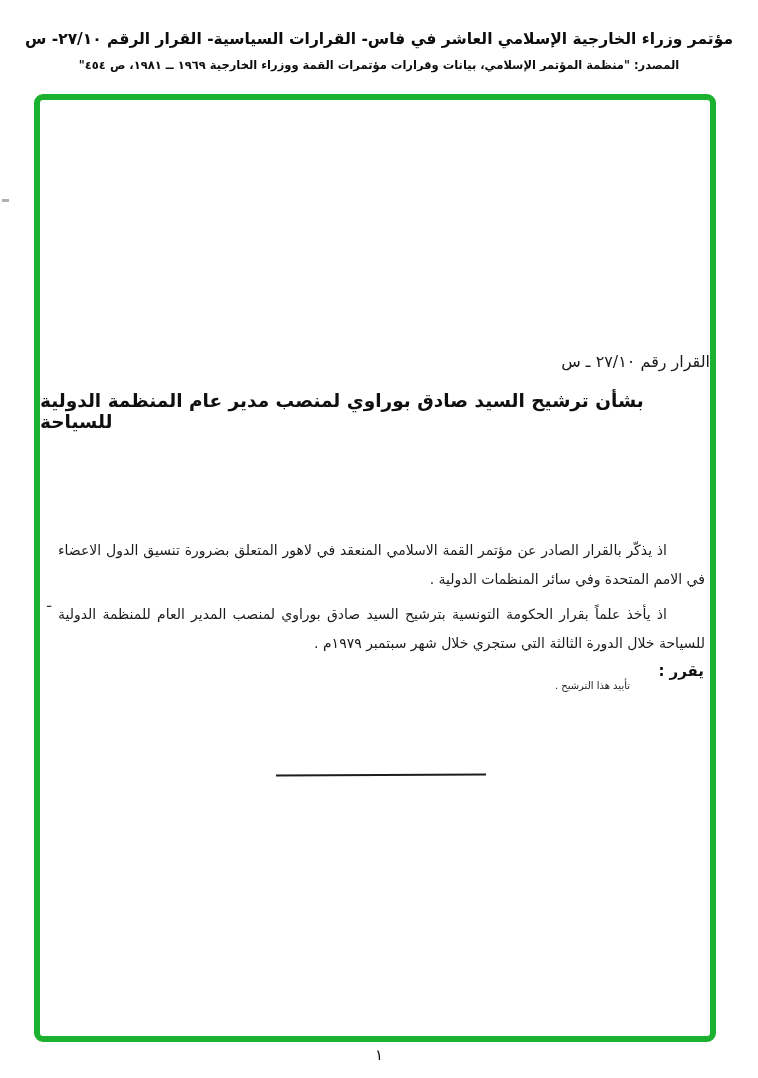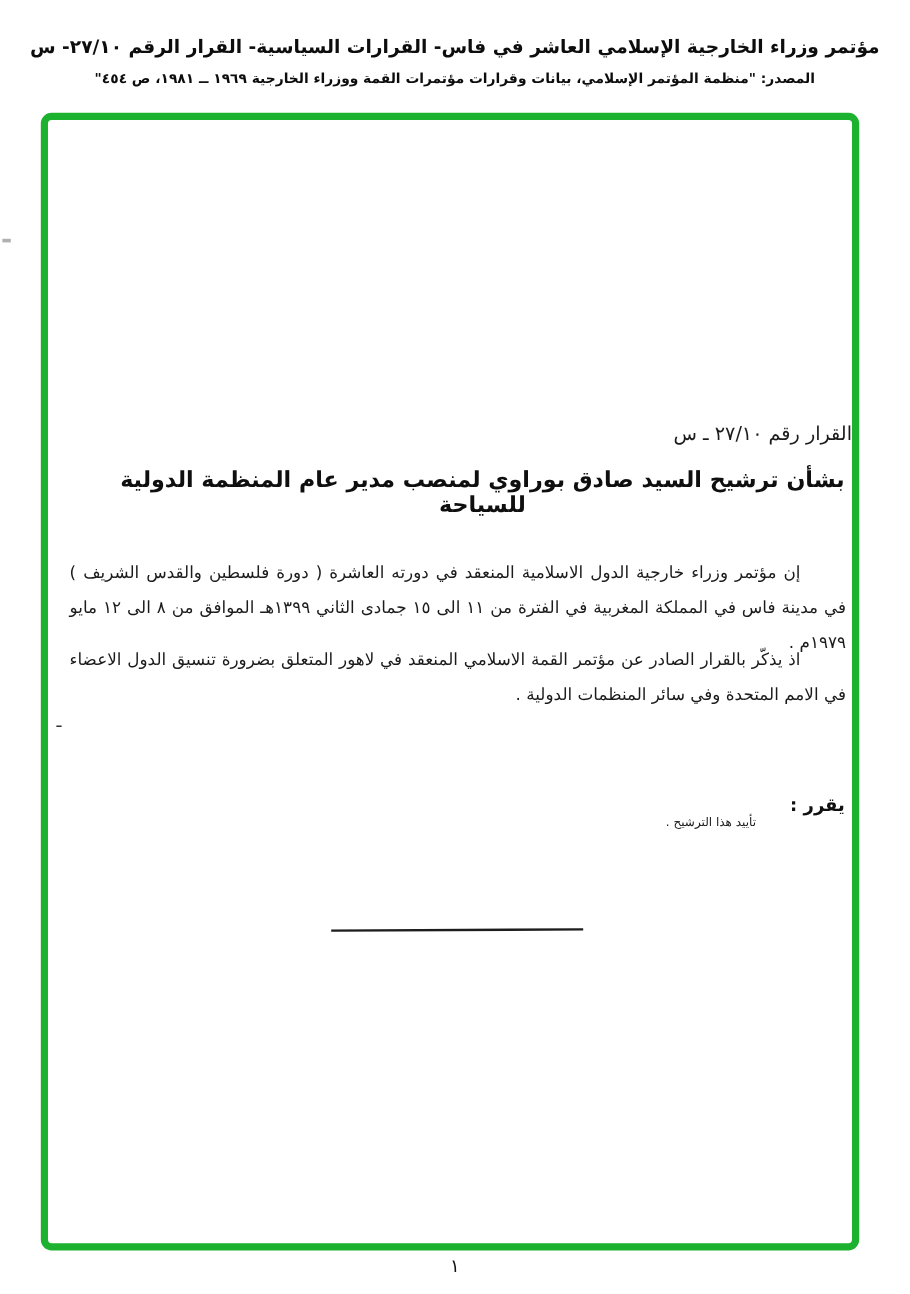--- a/index.html
+++ b/index.html
@@ -21,22 +21,22 @@
     position:absolute;left:34px;top:94px;width:682px;height:948px;
     border:6px solid #1cb22f;border-radius:9px;box-sizing:border-box;
     background:#ffffff;
   }
   .green-box .inner{position:relative;width:100%;height:100%;}
   .res-number{
     position:absolute;top:252px;left:0;width:100%;text-align:right;
     font-size:16px;color:#1b1b1b;
   }
   .doc-title{
-    position:absolute;top:290px;left:0;width:100%;text-align:center;
-    font-size:18.5px;font-weight:bold;color:#0f0f0f;margin-left:27px;
+    position:absolute;top:290px;left:0;width:100%;text-align:left;
+    font-size:18.5px;font-weight:bold;color:#0f0f0f;
   }
   .para{
     position:absolute;right:5px;left:18px;text-align:justify;
     font-size:14px;line-height:29px;color:#1b1b1b;
   }
   .para.indent{text-indent:38px;}
   .p1{top:350px;}
   .p2{top:422px;}
   .p3{top:486px;}
   .decision-label{
@@ -70,24 +70,24 @@
 
 <div class="stray-mark-margin"></div>
 
 <div class="green-box">
   <div class="inner rtl">
 
     <div class="res-number">القرار رقم ٢٧/١٠ ـ س</div>
 
     <div class="doc-title">بشأن ترشيح السيد صادق بوراوي لمنصب مدير عام المنظمة الدولية للسياحة</div>
 
-    <p class="para indent p1">إن مؤتمر وزراء خارجية الدول الاسلامية المنعقد في دورته العاشرة ( دورة فلسطين والقدس الشريف ) في مدينة فاس في المملكة المغربية في الفترة من ١١ الى ١٥ جمادى الثاني ١٣٩٩هـ الموافق من ٨ الى ١٢ مايو ١٩٧٩م .</p>
 
     <p class="para indent p2">اذ يذكّر بالقرار الصادر عن مؤتمر القمة الاسلامي المنعقد في لاهور المتعلق بضرورة تنسيق الدول الاعضاء في الامم المتحدة وفي سائر المنظمات الدولية .</p>
 
+    <p class="para indent p3">اذ يأخذ علماً بقرار الحكومة التونسية بترشيح السيد صادق بوراوي لمنصب المدير العام للمنظمة الدولية للسياحة خلال الدورة الثالثة التي ستجري خلال شهر سبتمبر ١٩٧٩م .</p>
 
     <span class="stray-dash-inbox">ـ</span>
 
     <div class="decision-label">يقرر :</div>
 
     <div class="decision-text">تأييد هذا الترشيح .</div>
 
     <div class="divider"></div>
 
   </div>

